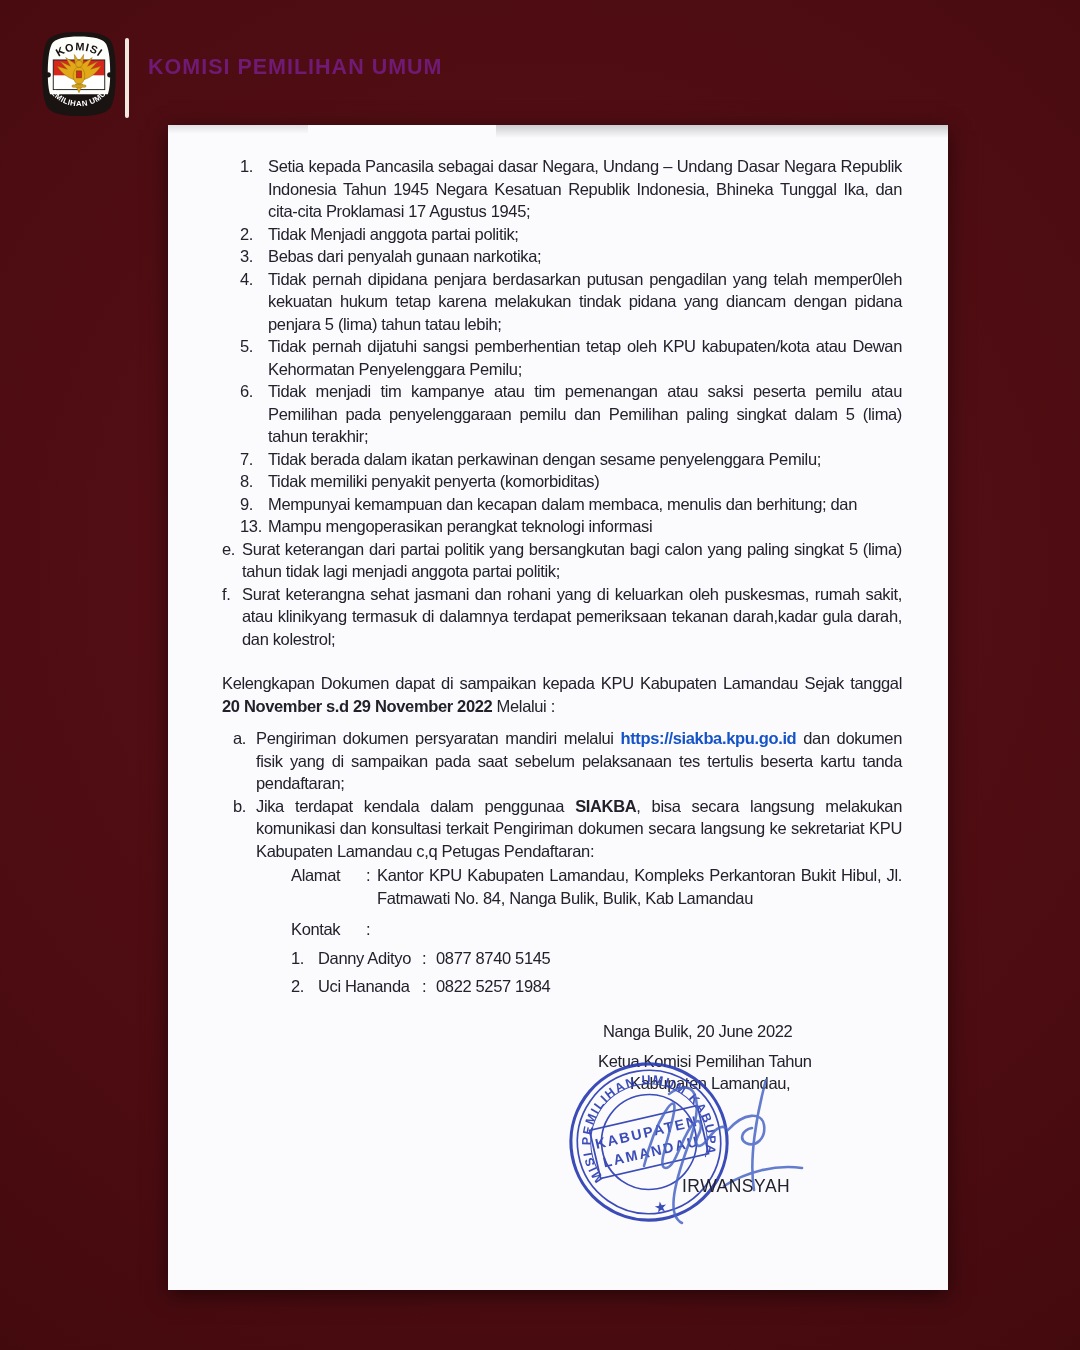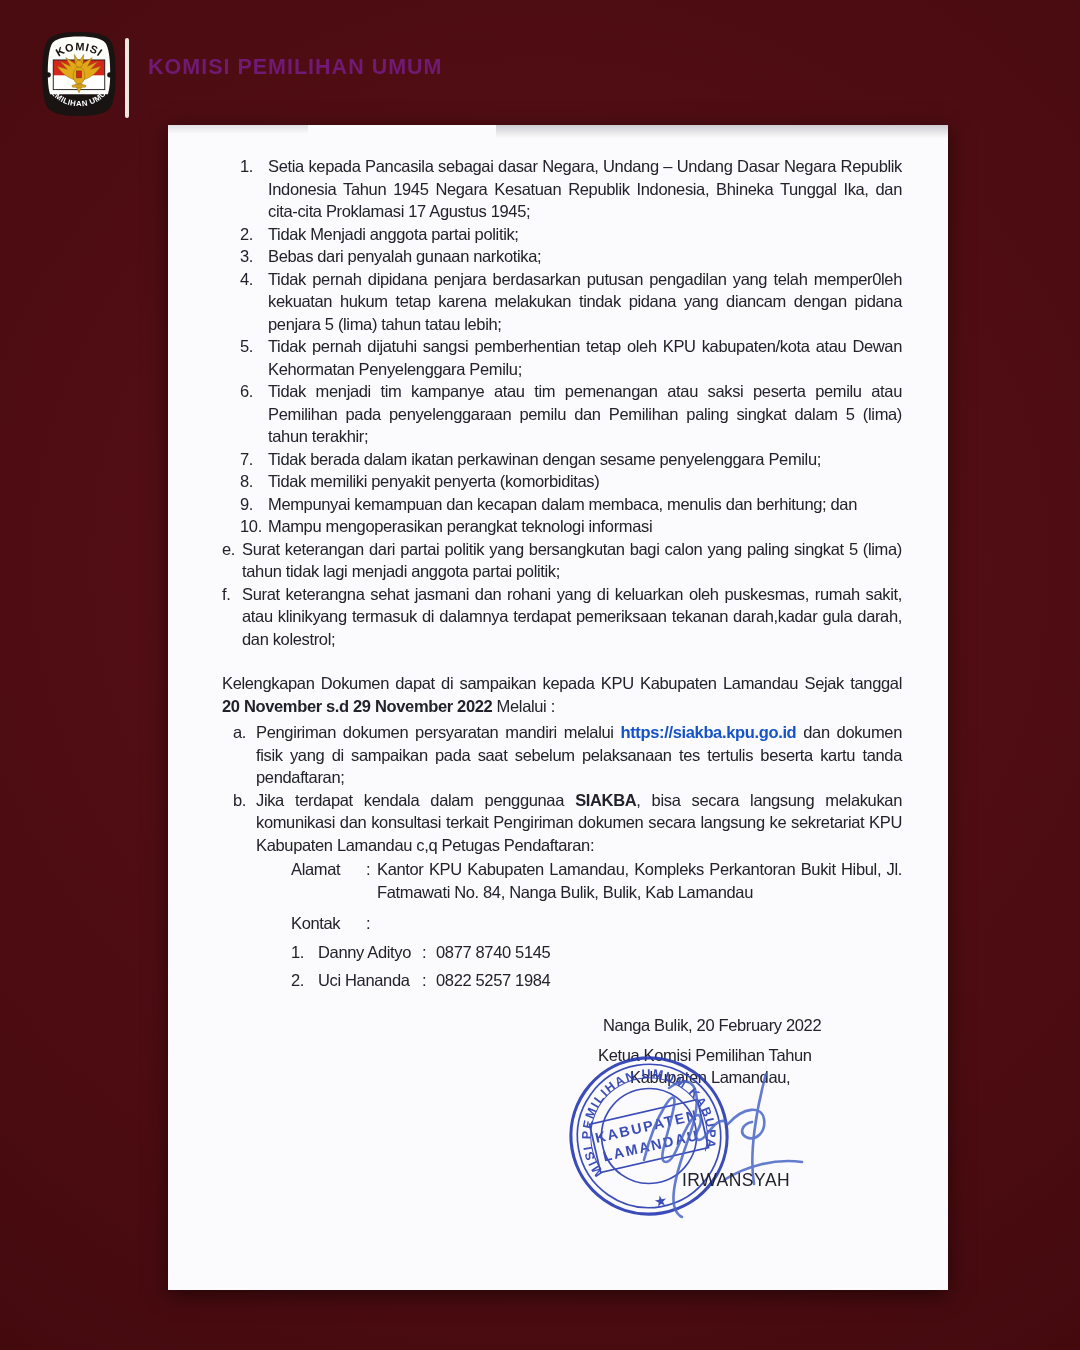--- a/index.html
+++ b/index.html
@@ -27,21 +27,21 @@
     background:linear-gradient(to bottom,#cfcfd4,rgba(251,250,252,0));opacity:.6;}
   .li{display:flex;}
   .li .num{flex:0 0 auto;}
   .li .txt{flex:1 1 auto;text-align:justify;}
   .num-item{margin-left:22px;}
   .num-item .num{width:28px;}
   .letter-item{margin-left:4px;}
   .letter-item .num{width:20px;}
   .sub-item{margin-left:15px;}
   .sub-item .num{width:23px;}
-  .para{margin:22px 0 4px 4px;text-align:justify;}
+  .para{margin:22px 0 10px 4px;text-align:justify;}
   b,.b{font-weight:bold;}
   .link{color:#1553c8;font-weight:bold;}
   .addr-row{display:flex;margin-left:38px;margin-top:2px;}
   .addr-row .lbl{flex:0 0 75px;margin-left:35px;}
   .addr-row .colon{flex:0 0 11px;}
   .addr-row .val{flex:1 1 auto;text-align:justify;}
   .kontak-row{margin-top:9px;}
   .contact-row{display:flex;margin-left:73px;margin-top:6px;}
   .contact-row .num{flex:0 0 27px;}
   .contact-row .name{flex:0 0 104px;}
@@ -124,21 +124,21 @@
   </div>
   <div class="li num-item">
     <span class="num">8.</span>
     <span class="txt">Tidak memiliki penyakit penyerta (komorbiditas)</span>
   </div>
   <div class="li num-item">
     <span class="num">9.</span>
     <span class="txt">Mempunyai kemampuan dan kecapan dalam membaca, menulis dan berhitung; dan</span>
   </div>
   <div class="li num-item">
-    <span class="num">10.</span>
+    <span class="num">13.</span>
     <span class="txt">Mampu mengoperasikan perangkat teknologi informasi</span>
   </div>
 
   <div class="li letter-item">
     <span class="num">e.</span>
     <span class="txt">Surat keterangan dari partai politik yang bersangkutan bagi calon yang paling singkat 5 (lima) tahun tidak lagi menjadi anggota partai politik;</span>
   </div>
   <div class="li letter-item">
     <span class="num">f.</span>
     <span class="txt">Surat keterangna sehat jasmani dan rohani yang di keluarkan oleh puskesmas, rumah sakit, atau klinikyang termasuk di dalamnya terdapat pemeriksaan tekanan darah,kadar gula darah, dan kolestrol;</span>
@@ -172,21 +172,21 @@
   </div>
   <div class="contact-row">
     <span class="num">2.</span>
     <span class="name">Uci Hananda</span>
     <span class="colon">:</span>
     <span class="phone">0822 5257 1984</span>
   </div>
 
 
   <div class="sign-block">
-    <div class="sign-date">Nanga Bulik, 20 February 2022</div>
+    <div class="sign-date">Nanga Bulik, 20 June 2022</div>
     <div class="sign-title1">Ketua Komisi Pemilihan Tahun</div>
     <div class="sign-title2">Kabupaten Lamandau,</div>
 
     <svg class="stamp" viewBox="0 0 170 170">
       <g transform="rotate(-10 85 85)" fill="none" stroke="#2b3eb3">
         <circle cx="85" cy="85" r="79" stroke-width="3.2"></circle>
         <circle cx="85" cy="85" r="72.5" stroke-width="1.7"></circle>
         <circle cx="85" cy="85" r="48" stroke-width="1.7"></circle>
         <path id="stampArc" d="M31.5 110 A59 59 0 1 1 138.5 110"></path>
         <text font-size="12.5" font-weight="bold" fill="#2b3eb3" stroke="none" letter-spacing="1.6">

